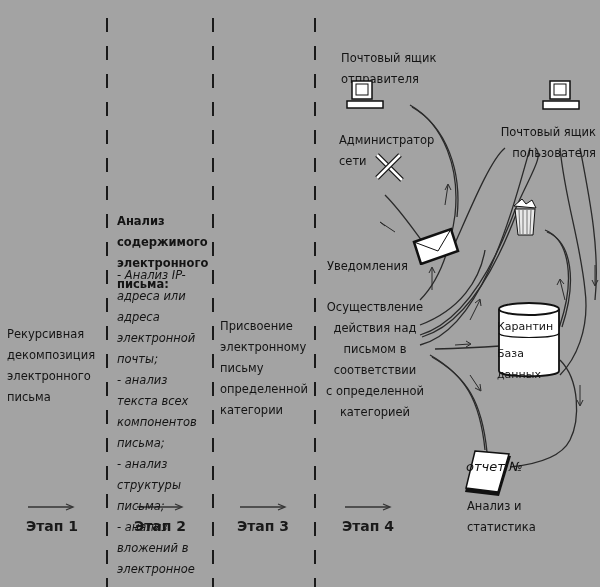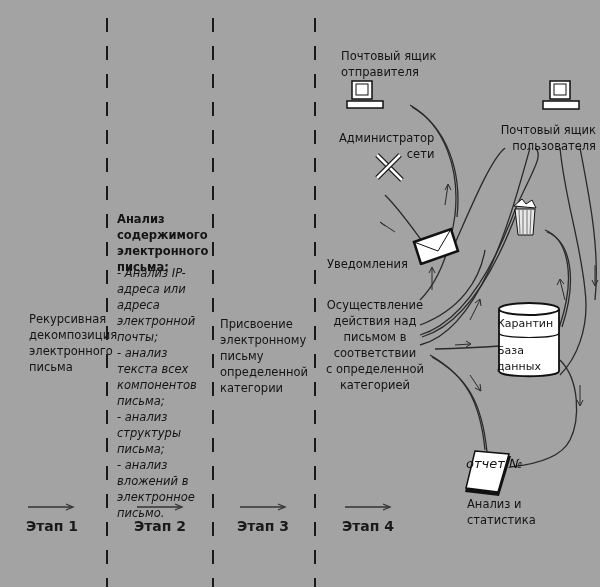--- a/index.html
+++ b/index.html
@@ -1,18 +1,18 @@
 <!DOCTYPE html>
 <html><head>
 <meta charset="utf-8">
 <style>
   html, body { margin:0; padding:0; }
   body { width:600px; height:587px; background:#a3a3a3; position:relative; overflow:hidden;
          font-family:"DejaVu Sans", sans-serif; color:#111; }
-  .txt { position:absolute; font-size:11.5px; line-height:16px; white-space:pre-line; color:#141414; }
+  .txt { position:absolute; font-size:11.5px; line-height:21px; white-space:pre-line; color:#141414; }
   .bold { font-weight:bold; }
   .ital { font-style:italic; }
   .stage-label { position:absolute; font-size:14px; font-weight:bold; color:#1a1a1a; width:80px; text-align:center; }
   svg.layer { position:absolute; left:0; top:0; }
   .center { }
 </style>
 </head>
 <body>
 
 <svg class="layer" width="600" height="587">
@@ -64,21 +64,21 @@
       <polyline points="577,400 580,406 583,400"></polyline>
     <line x1="470" y1="375" x2="480" y2="390"></line>
       <polyline points="475,388 481,391 480,384"></polyline>
     <line x1="455" y1="345" x2="470" y2="344"></line>
       <polyline points="466,341 471,344 466,347"></polyline>
     <line x1="595" y1="265" x2="595" y2="285"></line>
       <polyline points="592,280 595,286 598,280"></polyline>
   </g>
 </svg>
 
-<div class="txt" style="left:7px;top:311px;margin-left:22px;">Рекурсивная
+<div class="txt" style="left:7px;top:324px;">Рекурсивная
 декомпозиция
 электронного
 письма</div>
 <div class="stage-label" style="left:12px;top:518px;">Этап 1</div>
 
 <div class="txt bold" style="left:117px;top:211px;">Анализ
 содержимого
 электронного
 письма:</div>
 <div class="txt ital" style="left:117px;top:265px;">- Анализ IP-
@@ -115,21 +115,21 @@
 <div class="stage-label" style="left:328px;top:518px;text-align:center;">Этап 4</div>
 
 <div class="txt" style="left:341px;top:48px;">Почтовый ящик
 отправителя</div>
 <svg style="position:absolute;left:346px;top:80px;" width="40" height="32">
   <rect x="6" y="1" width="20" height="18" fill="#fff" stroke="#111" stroke-width="1.5"></rect>
   <rect x="10" y="4" width="12" height="11" fill="none" stroke="#111"></rect>
   <rect x="1" y="21" width="36" height="7" fill="#fff" stroke="#111" stroke-width="1.5"></rect>
 </svg>
 
-<div class="txt" style="left:339px;top:130px;text-align:right;">Администратор
+<div class="txt" style="left:339px;top:130px;">Администратор
 сети</div>
 <svg style="position:absolute;left:372px;top:150px;" width="34" height="34">
   <line x1="5" y1="5" x2="30" y2="30" stroke="#111" stroke-width="5"></line>
   <line x1="5" y1="5" x2="30" y2="30" stroke="#fff" stroke-width="2.5"></line>
   <line x1="28" y1="5" x2="5" y2="28" stroke="#111" stroke-width="5"></line>
   <line x1="28" y1="5" x2="5" y2="28" stroke="#fff" stroke-width="2.5"></line>
 </svg>
 
 <svg style="position:absolute;left:540px;top:80px;" width="42" height="36">
   <rect x="10" y="1" width="20" height="18" fill="#fff" stroke="#111" stroke-width="1.5"></rect>

